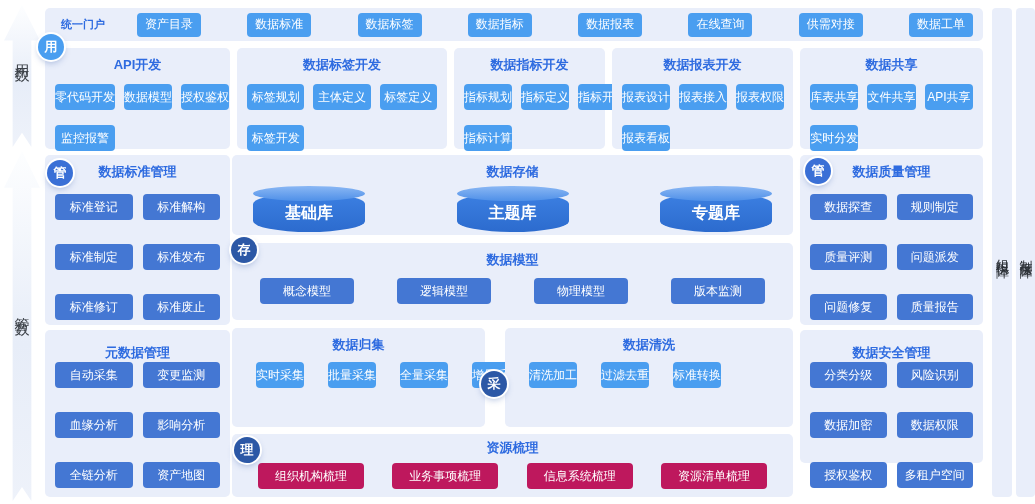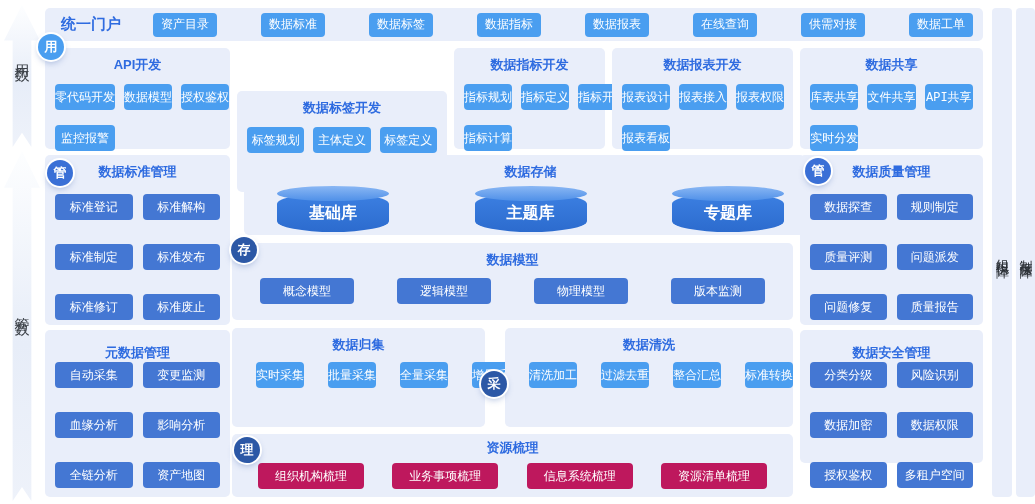--- a/index.html
+++ b/index.html
@@ -16,48 +16,48 @@
     font-size:15px;color:#3b4047;letter-spacing:4px;font-weight:500;z-index:3;}
   #lbl-use{left:12px;top:52px;}
   #lbl-gov{left:12px;top:306px;}
 
   
   .panel{position:absolute;background:#e9eefa;border-radius:5px;box-sizing:border-box;}
   .p-title{text-align:center;color:#2e6be0;font-weight:bold;font-size:13px;padding-top:8px;}
   .p-title.pt14{padding-top:14px;}
   .btn{display:flex;align-items:center;justify-content:center;color:#fff;font-size:12px;
        border-radius:4px;height:26px;white-space:nowrap;}
-  .azure{background:#4a9ef0;font-family:Liberation Mono, monospace;}
+  .azure{background:#4a9ef0;}
   .royal{background:#4477d3;}
   .navy{background:#be185d;}
 
   
   .portal{left:45px;top:8px;width:938px;height:33px;display:flex;align-items:center;}
-  .portal-title{font-size:15px;font-weight:bold;color:#2e6be0;margin-left:16px;}
+  .portal-title{font-size:11px;font-weight:bold;color:#2e6be0;margin-left:16px;}
   .portal-items{flex:1;display:flex;justify-content:space-between;padding:0 10px 0 32px;}
   .portal-items .btn{width:64px;height:24px;}
 
   
   #p-api{left:45px;top:48px;width:185px;height:101px;}
-  #p-tag{left:237px;top:48px;width:210px;height:101px;margin-top:43px;}
+  #p-tag{left:237px;top:48px;width:210px;height:101px;}
   #p-metric{left:454px;top:48px;width:151px;height:101px;}
   #p-report{left:612px;top:48px;width:181px;height:101px;}
   #p-share{left:800px;top:48px;width:183px;height:101px;}
   .dev-grid{display:grid;grid-template-columns:1fr 1fr 1fr;gap:15px 9px;margin:10px 10px 0;}
 
   
   #p-std{left:45px;top:155px;width:185px;height:170px;}
   #p-meta{left:45px;top:330px;width:185px;height:167px;}
   #p-quality{left:800px;top:155px;width:183px;height:170px;}
   #p-security{left:800px;top:330px;width:183px;height:133px;}
   .side-grid{display:grid;grid-template-columns:1fr 1fr;gap:24px 10px;margin:13px 10px 0;}
   .side-grid.mt12{margin-top:0;text-align:center;}
 
   
-  #p-storage{left:244px;top:155px;width:561px;height:80px;padding-left:12px;}
+  #p-storage{left:232px;top:155px;width:561px;height:80px;}
   .cyl-row{display:flex;justify-content:space-between;padding:0 21px;margin-top:5px;}
   .cyl{position:relative;width:112px;height:46px;}
   .cyl-body{position:absolute;left:0;right:0;top:7px;bottom:0;
     background:linear-gradient(180deg,#3c80e2,#2c6bce);border-radius:56px/11px;}
   .cyl-top{position:absolute;left:0;right:0;top:0;height:15px;border-radius:50%;
     background:linear-gradient(180deg,#8ab7f4,#4f90e8);}
   .cyl-label{position:absolute;left:0;right:0;top:17px;text-align:center;color:#fff;
     font-weight:bold;font-size:16px;}
   #p-model{left:232px;top:243px;width:561px;height:77px;}
   .model-row{display:flex;justify-content:space-between;padding:0 28px;margin-top:9px;}
@@ -226,21 +226,20 @@
       <div class="btn azure">全量采集</div>
       <div class="btn azure">增量采集</div>
     </div>
   </div>
 
   <div class="panel" id="p-clean">
     <div class="p-title">数据清洗</div>
     <div class="cc-grid">
       <div class="btn azure">清洗加工</div>
       <div class="btn azure">过滤去重</div>
-      <div class="btn azure">整合汇总</div>
       <div class="btn azure">标准转换</div>
     </div>
   </div>
 
   <div class="panel" id="p-resource">
     <div class="p-title pt5">资源梳理</div>
     <div class="res-row">
       <div class="btn navy">组织机构梳理</div>
       <div class="btn navy">业务事项梳理</div>
       <div class="btn navy">信息系统梳理</div>

